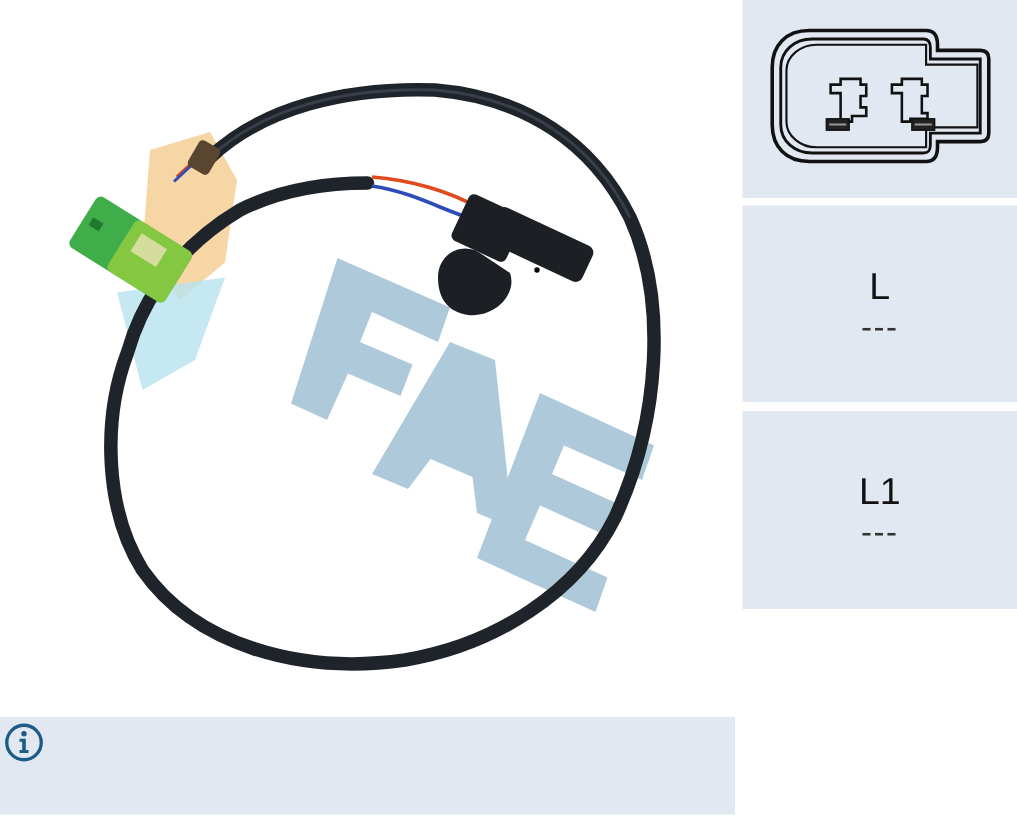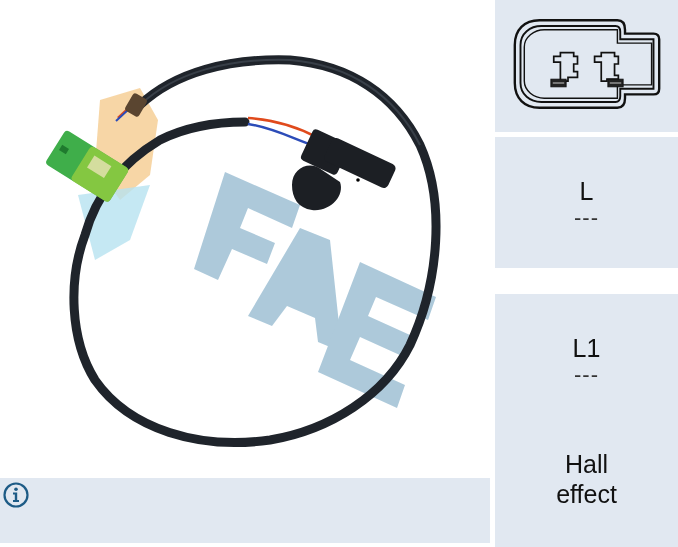--- a/index.html
+++ b/index.html
@@ -5,21 +5,21 @@
   html, body { margin: 0; padding: 0; background: #ffffff; }
   body { width: 678px; height: 547px; position: relative; overflow: hidden; font-family: "Liberation Sans", sans-serif; }
   .product { position: absolute; left: 0; top: 0; width: 490px; height: 475px; }
   .product svg { width: 100%; height: 100%; display: block; }
   .info-bar { position: absolute; left: 0; top: 478px; width: 490px; height: 65px; background: #e1e8f1; }
   .info-icon { position: absolute; left: 2px; top: 3px; width: 28px; height: 28px; }
   .side { position: absolute; left: 495px; top: 0; width: 183px; height: 547px; }
   .panel { position: absolute; left: 0; width: 183px; background: #e1e8f1; display: flex; flex-direction: column; align-items: center; justify-content: center; color: #111; }
   .p-connector { top: 0; height: 132px; }
   .p-l { top: 137px; height: 131px; }
-  .p-l1 { top: 274px; height: 132px; margin-top: 20px; }
+  .p-l1 { top: 274px; height: 132px; }
   .p-type { top: 411px; height: 136px; }
   .panel .label { font-size: 25px; line-height: 30px; text-align: center; }
   .panel .value { font-size: 22px; line-height: 24px; letter-spacing: 1px; color: #333; }
   .panel .type { font-size: 25px; line-height: 30px; text-align: center; white-space: pre-line; }
 </style>
 </head>
 <body>
 
 <div class="product">
   <svg viewBox="0 0 490 475" xmlns="http://www.w3.org/2000/svg">
@@ -90,17 +90,13 @@
     </span>
   </div>
   <div class="panel p-l">
     <span class="label">L</span>
     <span class="value">---</span>
   </div>
   <div class="panel p-l1">
     <span class="label">L1</span>
     <span class="value">---</span>
   </div>
-  <div class="panel p-type">
-    <span class="type">Hall
-effect</span>
-  </div>
 </div>
 
 </body></html>

